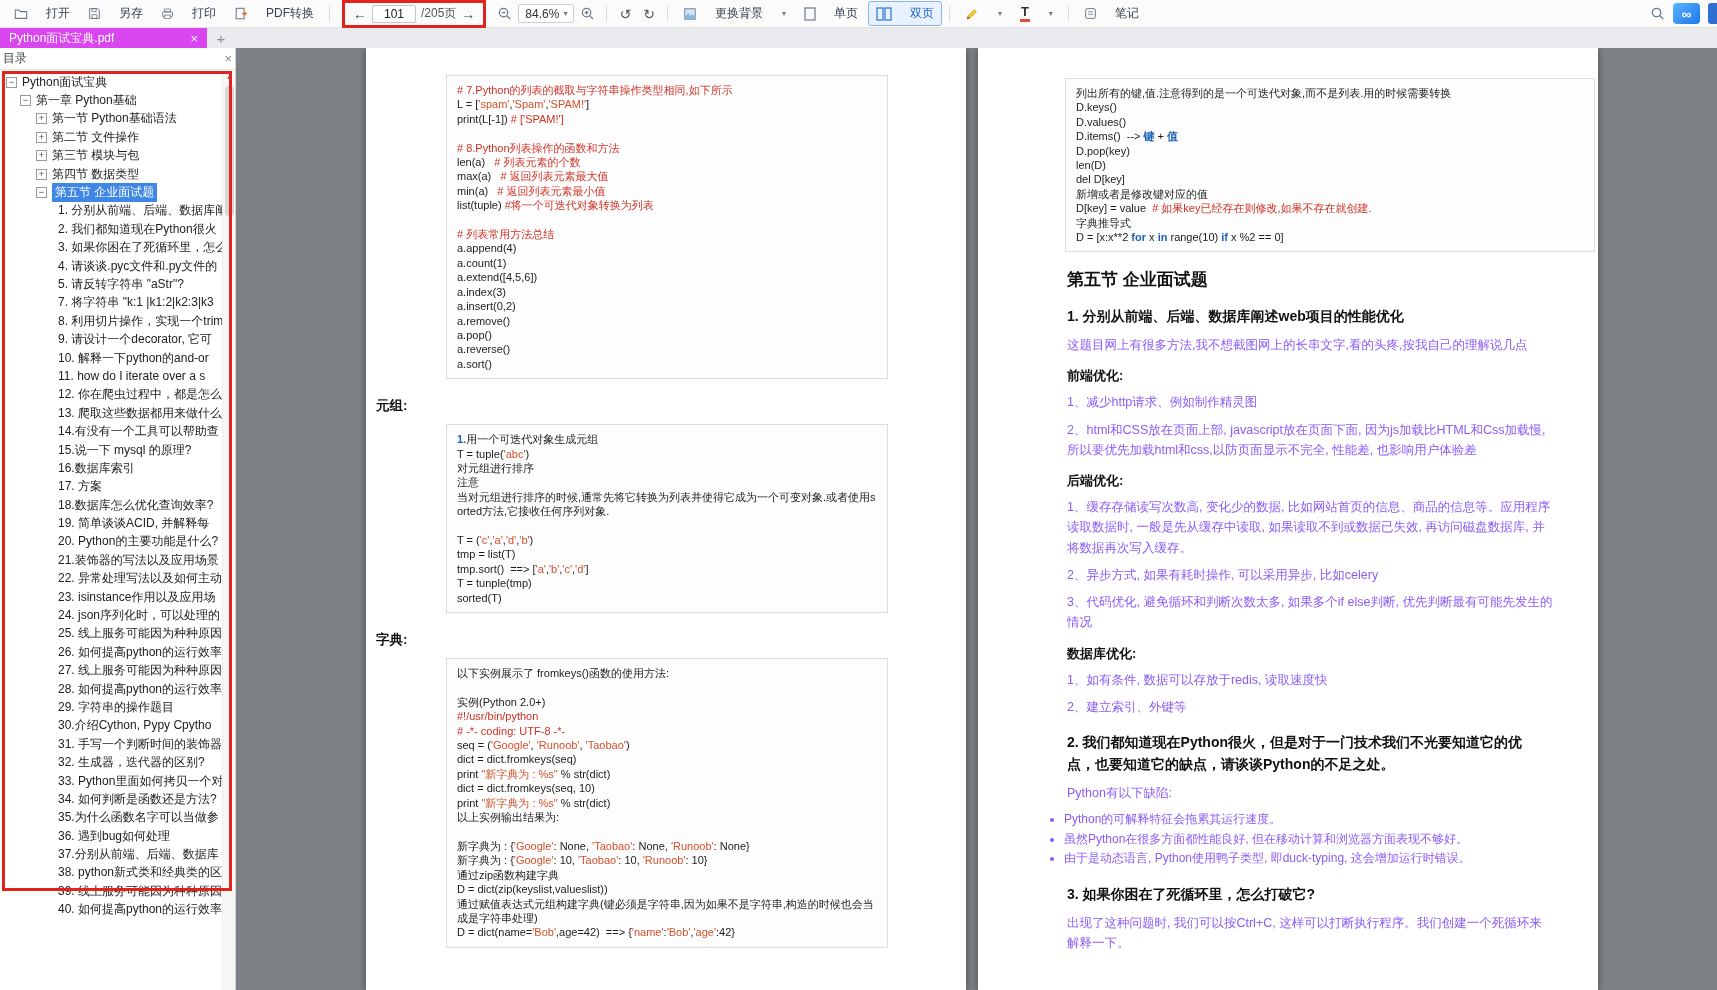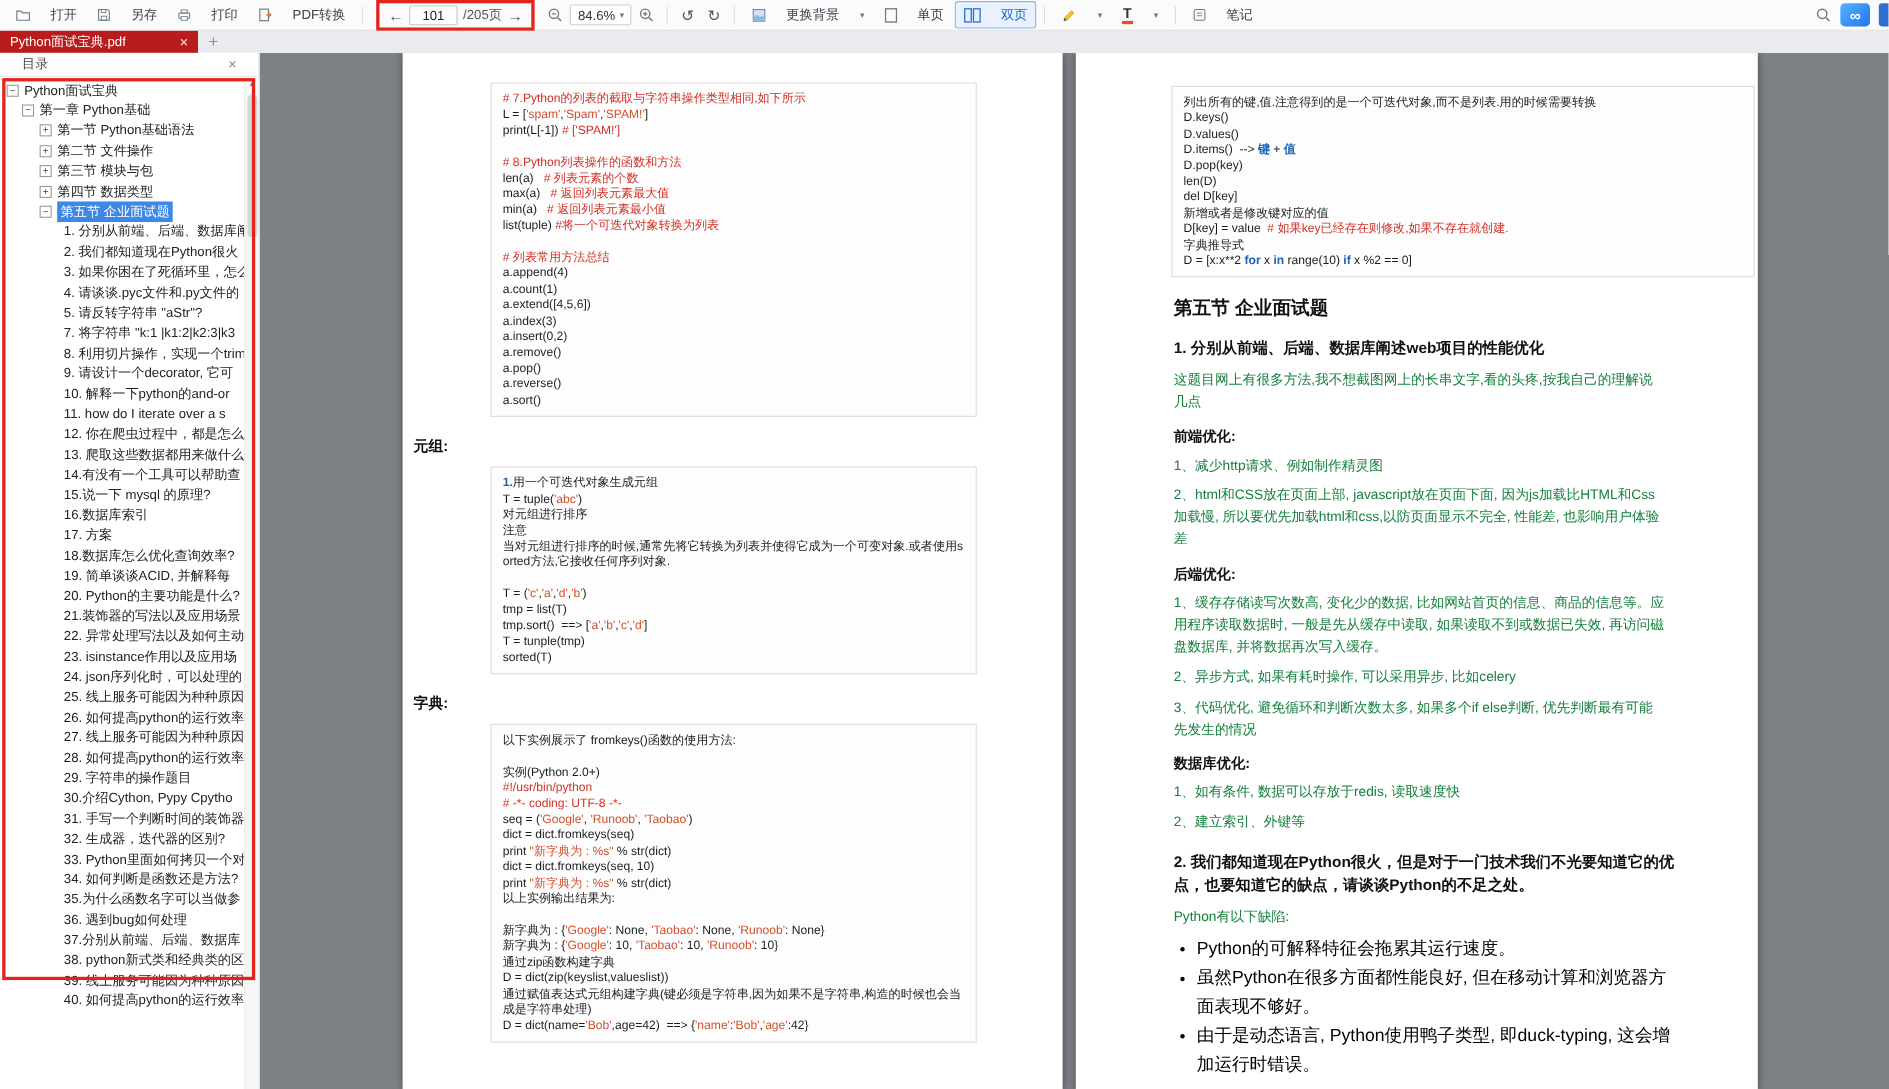--- a/index.html
+++ b/index.html
@@ -29,32 +29,32 @@
   .t-glyph{font-weight:bold;font-size:13px;color:#333;border-bottom:3px solid #e04b3a;
     line-height:1;padding:0 1px 1px 1px}
   .tb-right{margin-left:auto;display:flex;align-items:center;gap:8px;padding-right:0}
   .link-badge{width:27px;height:21px;border-radius:4px;background:linear-gradient(135deg,#56b4ff,#1e77ea);
     color:#fff;display:flex;align-items:center;justify-content:center;font-size:14px;font-weight:bold;cursor:pointer}
   .partial-ic{width:9px;height:21px;background:#2f6fd0;border-radius:3px 0 0 3px;margin-right:-6px}
 
   
   .tabbar{position:absolute;left:0;top:28px;right:0;height:20px;background:#e9ebee;
     display:flex;align-items:stretch;z-index:20}
-  .tab{width:180px;background:#b91c1c;color:#fff;display:flex;align-items:center;
+  .tab{width:207px;background:#d946ef;color:#fff;display:flex;align-items:center;
     justify-content:space-between;padding:0 9px;font-size:12px;cursor:pointer}
   .tab-title{overflow:hidden;white-space:nowrap;text-overflow:ellipsis}
   .tab-close{cursor:pointer;font-size:13px;margin-left:8px;opacity:.95}
   .tab-add{width:28px;display:flex;align-items:center;justify-content:center;color:#8a8f96;
     font-size:15px;cursor:pointer}
 
   
   .sidebar{position:absolute;left:0;top:48px;width:236px;bottom:0;background:#fff;
     border-right:1px solid #d5d5d5;z-index:10}
   .side-header{height:22px;display:flex;align-items:center;justify-content:space-between;
-    padding:0 20px;font-size:12px;color:#444;border-bottom:1px solid #e7e7e7}
+    padding:0 3px;font-size:12px;color:#444;border-bottom:1px solid #e7e7e7}
   .side-close{cursor:pointer;color:#888;font-size:13px}
   .tree{position:absolute;top:24px;left:0;right:13px;bottom:0;overflow:hidden;padding-top:1px}
   .tree-row{display:flex;align-items:center;height:18.4px;white-space:nowrap;overflow:hidden;
     font-size:12px;color:#222;cursor:pointer}
   .lvl0{padding-left:6px}.lvl1{padding-left:20px}.lvl2{padding-left:36px}.lvl3{padding-left:58px}
   .expander{width:11px;height:11px;border:1px solid #9a9a9a;background:#fff;color:#444;
     display:inline-flex;align-items:center;justify-content:center;font-size:9px;line-height:1;
     margin-right:5px;flex:none;cursor:pointer}
   .tree-label{overflow:hidden;white-space:nowrap}
   .tree-row.selected .tree-label{background:#3f87e5;color:#fff;padding:1px 3px}
@@ -80,23 +80,23 @@
   #right-page .codebox{margin:0 0 10px 87px;width:530px}
   .cl{white-space:pre-wrap;word-break:break-all}
   .sg-p{color:#1c1c1c}
   .sg-r{color:#cf3126}
   .sg-o{color:#d3502a}
   .sg-b{color:#1e62b5;font-weight:bold}
 
   .blk-label{font-weight:bold;font-size:13.5px;color:#111;margin:18px 0 9px 10px}
   #right-page .blk-h2{font-size:17px;font-weight:bold;color:#111;margin:16px 76px 4px 89px}
   #right-page .blk-h3{font-size:14px;font-weight:bold;color:#111;margin:15px 76px 4px 89px;line-height:1.55}
-  #right-page .blk-p{font-size:12.5px;line-height:1.62;color:#15803d;margin:7px 84px 7px 89px}
+  #right-page .blk-p{font-size:12.5px;line-height:1.62;color:#8b5cf6;margin:7px 44px 7px 89px}
   #right-page .blk-pbold{font-size:13px;font-weight:bold;color:#111;margin:12px 76px 2px 89px}
-  #right-page .bullets{margin:4px 76px 8px 110px;font-size:16px;line-height:1.65;color:#000000}
+  #right-page .bullets{margin:4px 76px 8px 86px;font-size:12px;line-height:1.65;color:#8b5cf6}
 </style>
 </head>
 <body>
 
 <div class="app">
 
   <div class="toolbar">
     <div class="tb-btn">
       <span class="ic">
         <svg width="14" height="14" viewBox="0 0 16 16">

